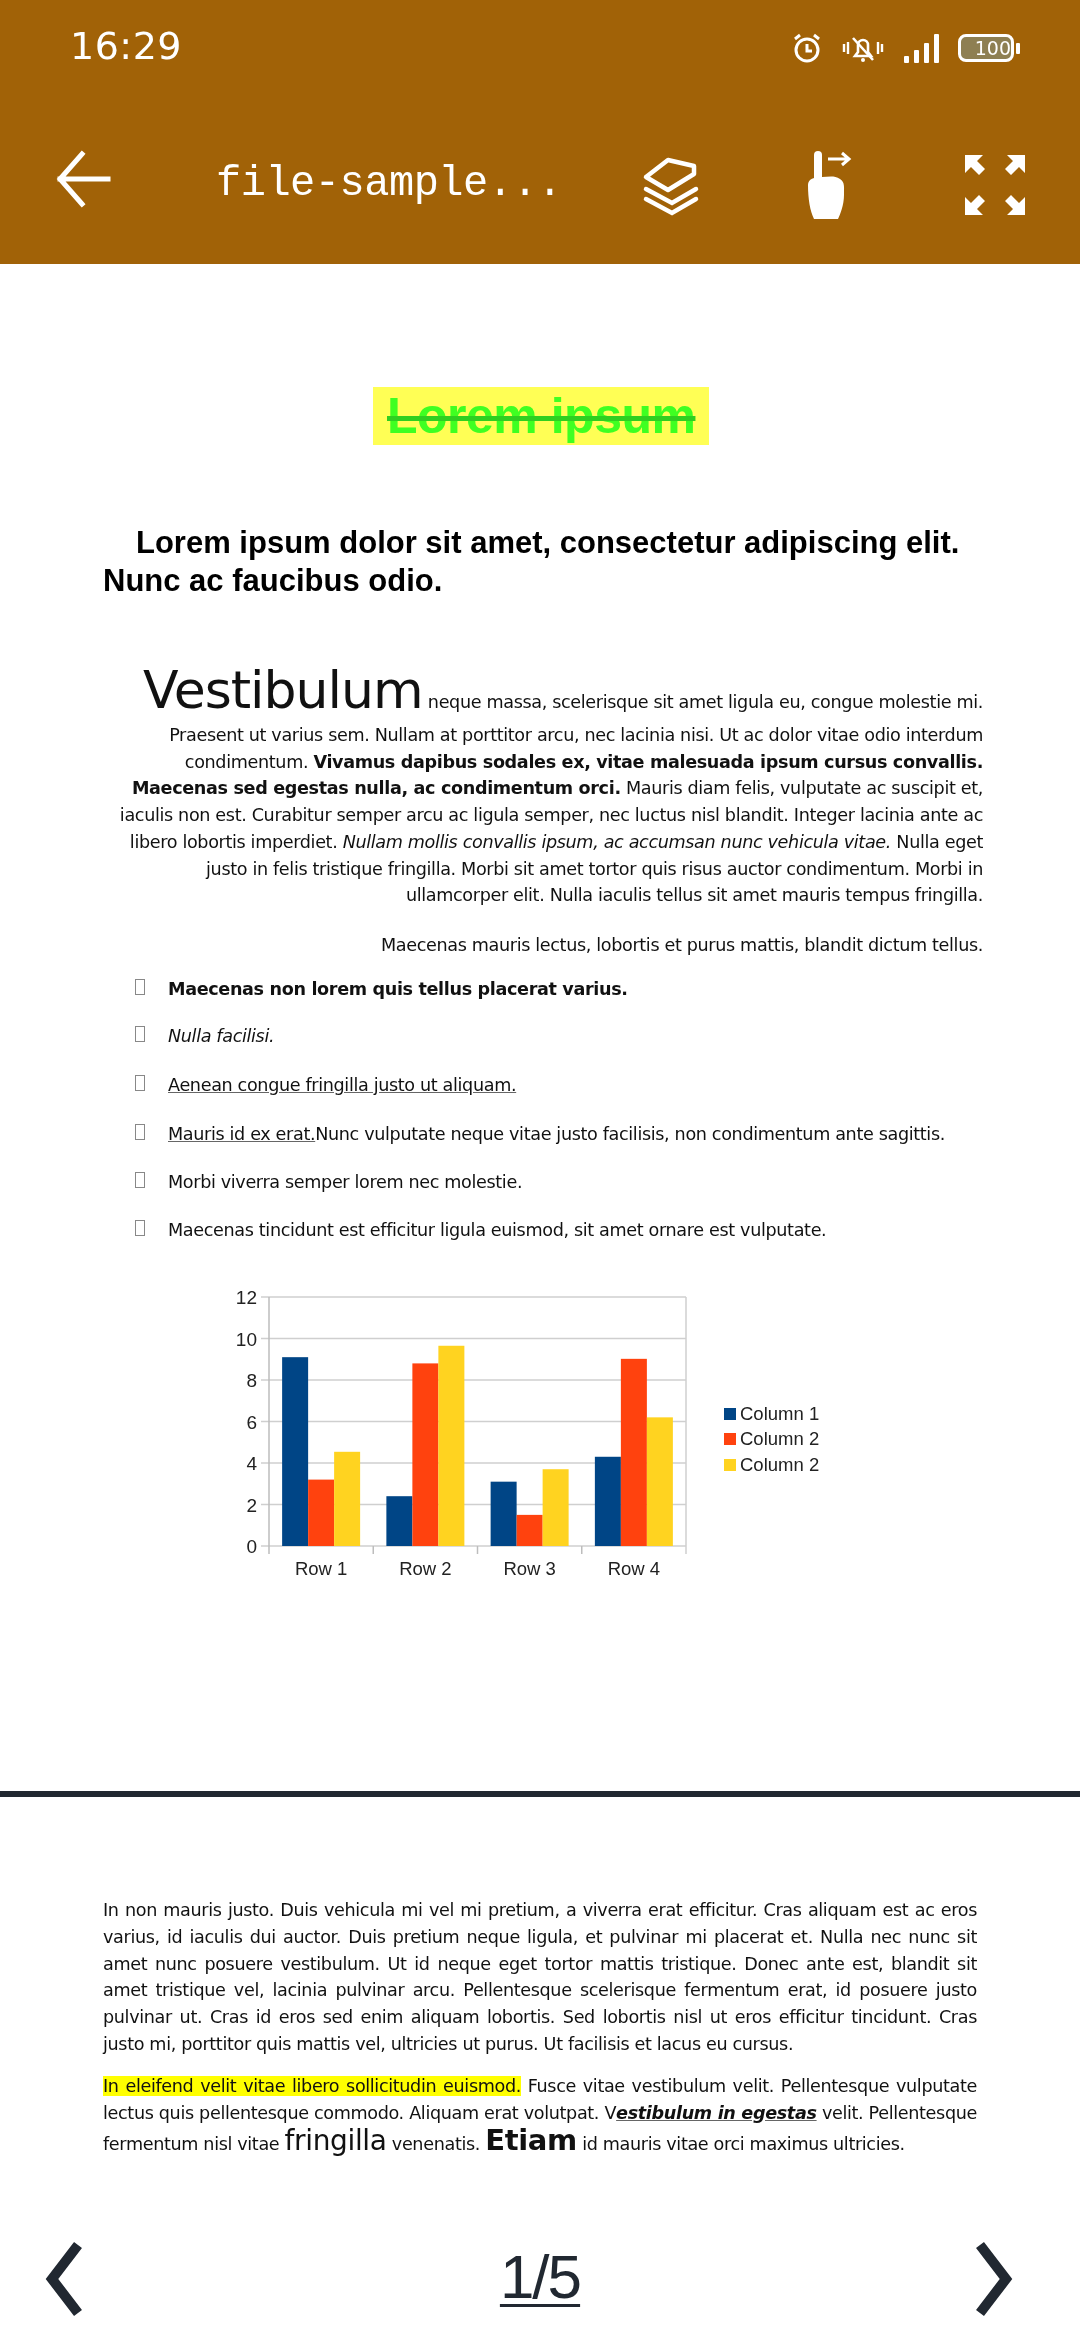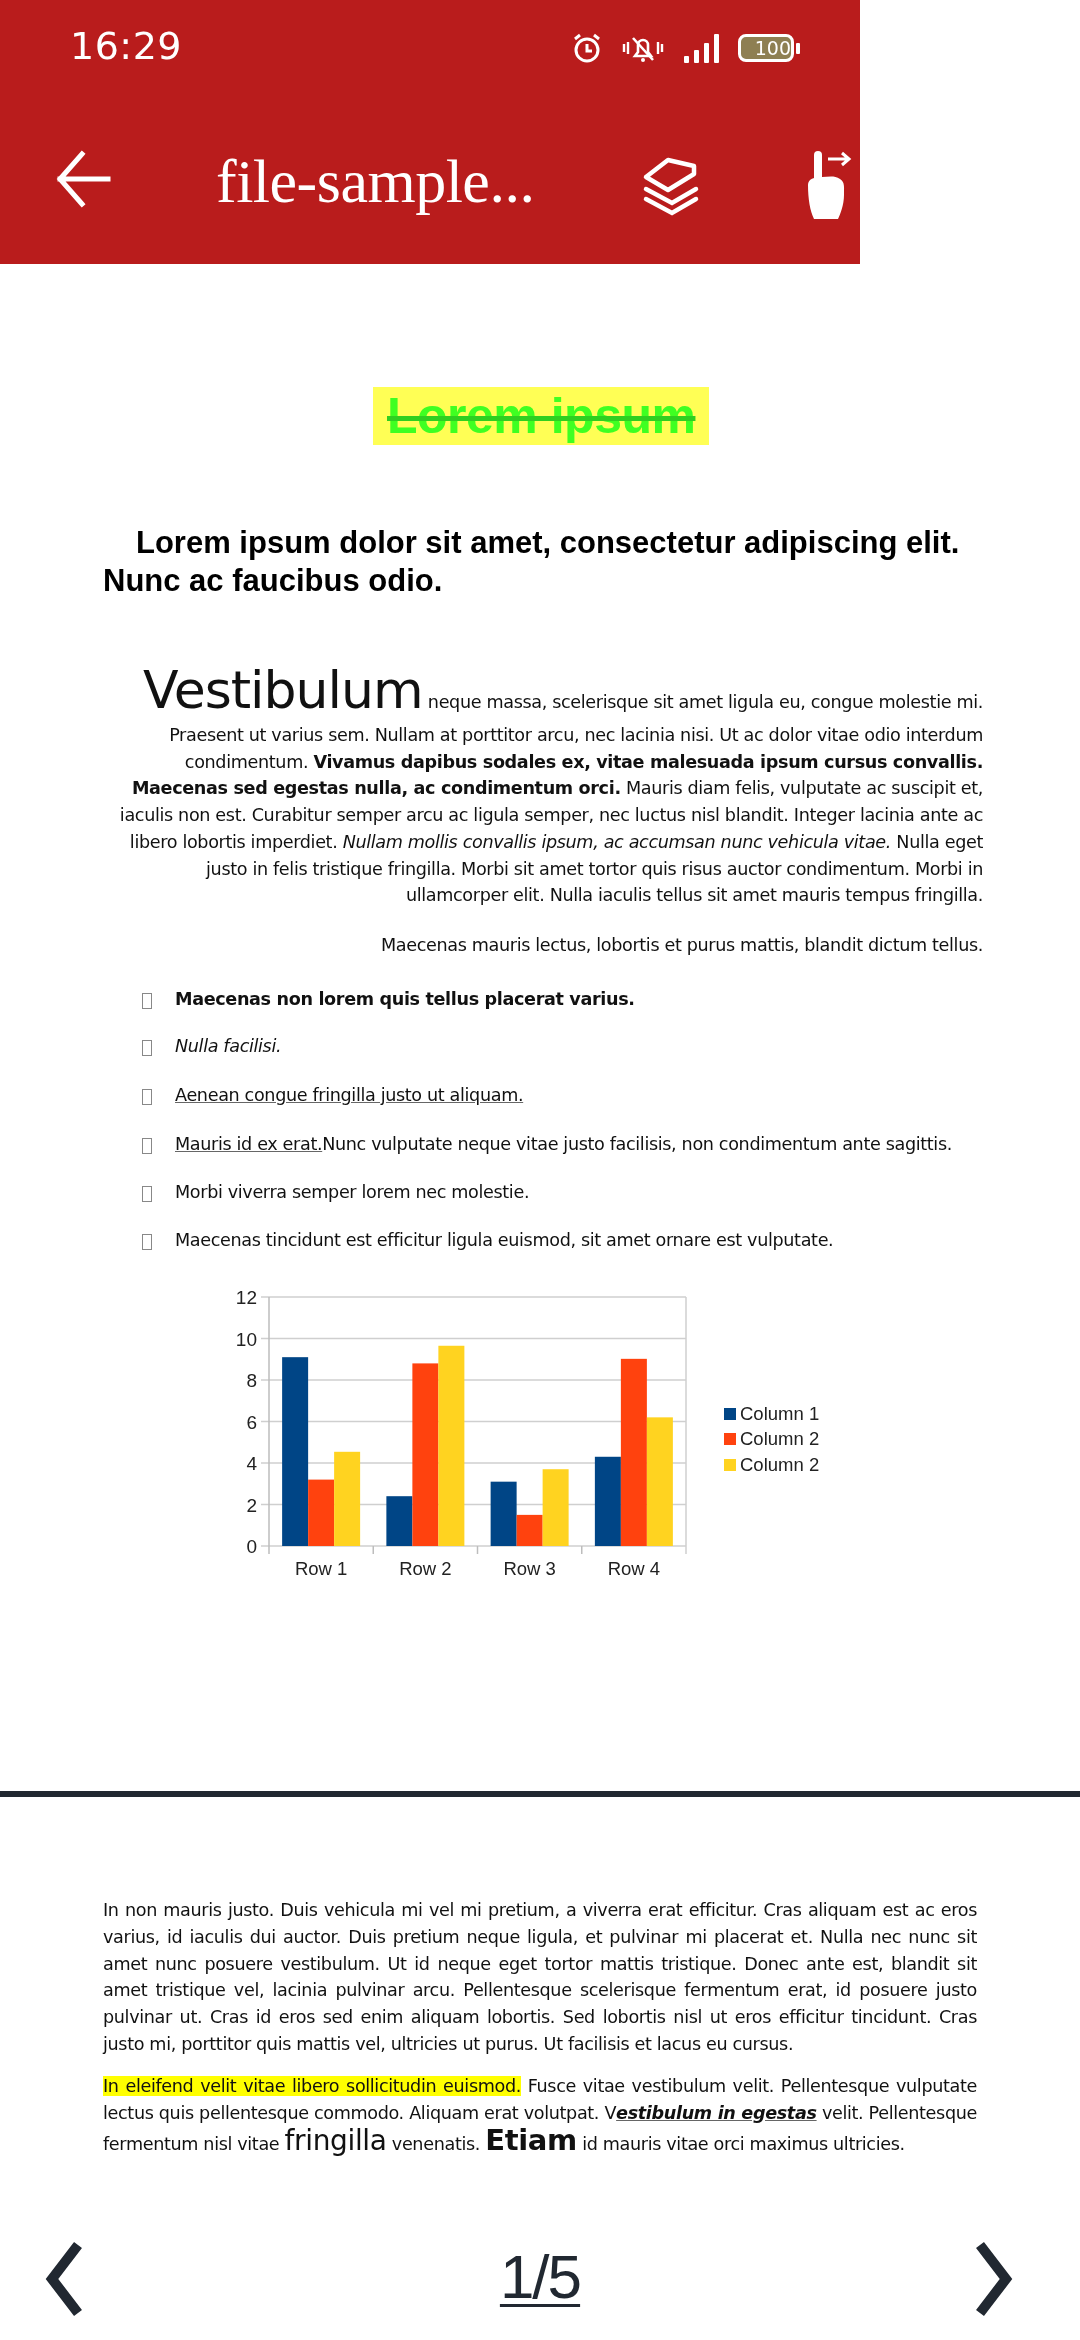--- a/index.html
+++ b/index.html
@@ -1,47 +1,47 @@
 <!DOCTYPE html>
 <html><head>
 <meta charset="utf-8">
 <style>
   * { box-sizing: border-box; margin: 0; padding: 0; }
   html, body { width: 1080px; height: 2340px; overflow: hidden; background: #ffffff; }
   body { font-family: "Liberation Sans", sans-serif; color: #000; position: relative; }
 
   
-  .topbar { position: absolute; left: 0; top: 0; width: 860px; height: 264px; background: #b91c1c; color: #fff; }
+  .topbar { position: absolute; left: 0; top: 0; width: 1080px; height: 264px; background: #a16207; color: #fff; }
   .status-time { position: absolute; left: 70px; top: 24px; font-size: 38px; font-family: "DejaVu Sans", sans-serif; letter-spacing: 0.5px; }
   .status-icons { position: absolute; right: 66px; top: 28px; height: 40px; display: flex; align-items: center; gap: 16px; }
   .status-icons svg { display: block; }
   .battery { position: relative; width: 56px; height: 28px; border: 3px solid #fff; border-radius: 8px; background: #8e7f52; display:flex; align-items:center; justify-content:flex-end; font-size: 19px; color:#fff; font-family: "DejaVu Sans", sans-serif; }
   .battery::after { content:""; position:absolute; right:-9px; top:6px; width:4px; height:11px; background:#fff; border-radius:1px; }
 
   .toolbar-back { position: absolute; left: 50px; top: 148px; width: 70px; height: 62px; }
-  .toolbar-title { position: absolute; left: 216px; top: 146px; font-size: 62px; font-family: Liberation Serif, serif; color: #fff; letter-spacing: -0.5px; }
+  .toolbar-title { position: absolute; left: 216px; top: 160px; font-size: 42px; font-family: Liberation Mono, monospace; color: #fff; letter-spacing: -0.5px; }
   .toolbar-btn { position: absolute; top: 140px; width: 90px; height: 90px; display:flex; align-items:center; justify-content:center; }
 
   
   .page { position: absolute; left: 0; width: 1080px; background: #fff; }
   .page1 { top: 264px; height: 1527px; }
   .page-sep { position: absolute; left: 0; top: 1791px; width: 1080px; height: 6px; background: #212831; }
   .page2 { top: 1797px; height: 400px; }
 
   .doc-title { position: absolute; left: 373px; top: 123px; height: 58px; padding: 0 14px; background: #ffff55; color: #3fff22; font-weight: bold; font-size: 50px; line-height: 58px; text-decoration: line-through; text-decoration-color: #2fcf20; letter-spacing: -0.5px; }
   .doc-subtitle { position: absolute; left: 103px; top: 260px; width: 880px; font-size: 31px; font-weight: bold; line-height: 38px; text-indent: 33px; }
 
   .body-text { font-family: "DejaVu Sans", sans-serif; font-size: 17.6px; color: #111; letter-spacing: -0.35px; text-align: right; }
   .para-vest { position: absolute; left: 103px; top: 396px; width: 880px; line-height: 26.7px; }
   .vest-big { font-size: 52px; font-family: "DejaVu Sans", sans-serif; letter-spacing: -1px; line-height: 60px; }
   .para-vest .first-line { display:block; height: 62px; line-height: 62px; }
   .para-maec { position: absolute; left: 103px; top: 668px; width: 880px; line-height: 26px; }
 
   .list { position: absolute; left: 103px; top: 715px; width: 900px; }
-  .list-item { position: absolute; left: 7px; height: 30px; display: flex; align-items: flex-end; white-space: nowrap; }
+  .list-item { position: absolute; left: 0; height: 30px; display: flex; align-items: flex-start; white-space: nowrap; }
   .bullet { width: 10px; height: 16px; border: 1.5px solid #888; margin-left: 32px; margin-right: 23px; }
   .b { font-weight: bold; }
   .i { font-style: italic; }
   .u { text-decoration: underline; text-decoration-color: #666; }
 
   
   .chart { position: absolute; left: 220px; top: 1005px; width: 620px; height: 320px; }
   .chart-svg { position: absolute; left: 0; top: 0; }
   .legend { position: absolute; left: 484px; top: 132px; }
   .legend-item { display:flex; align-items:center; height: 25.5px; font-size: 18.5px; font-family:"Liberation Sans", sans-serif; color:#222;padding-left:20px; }

